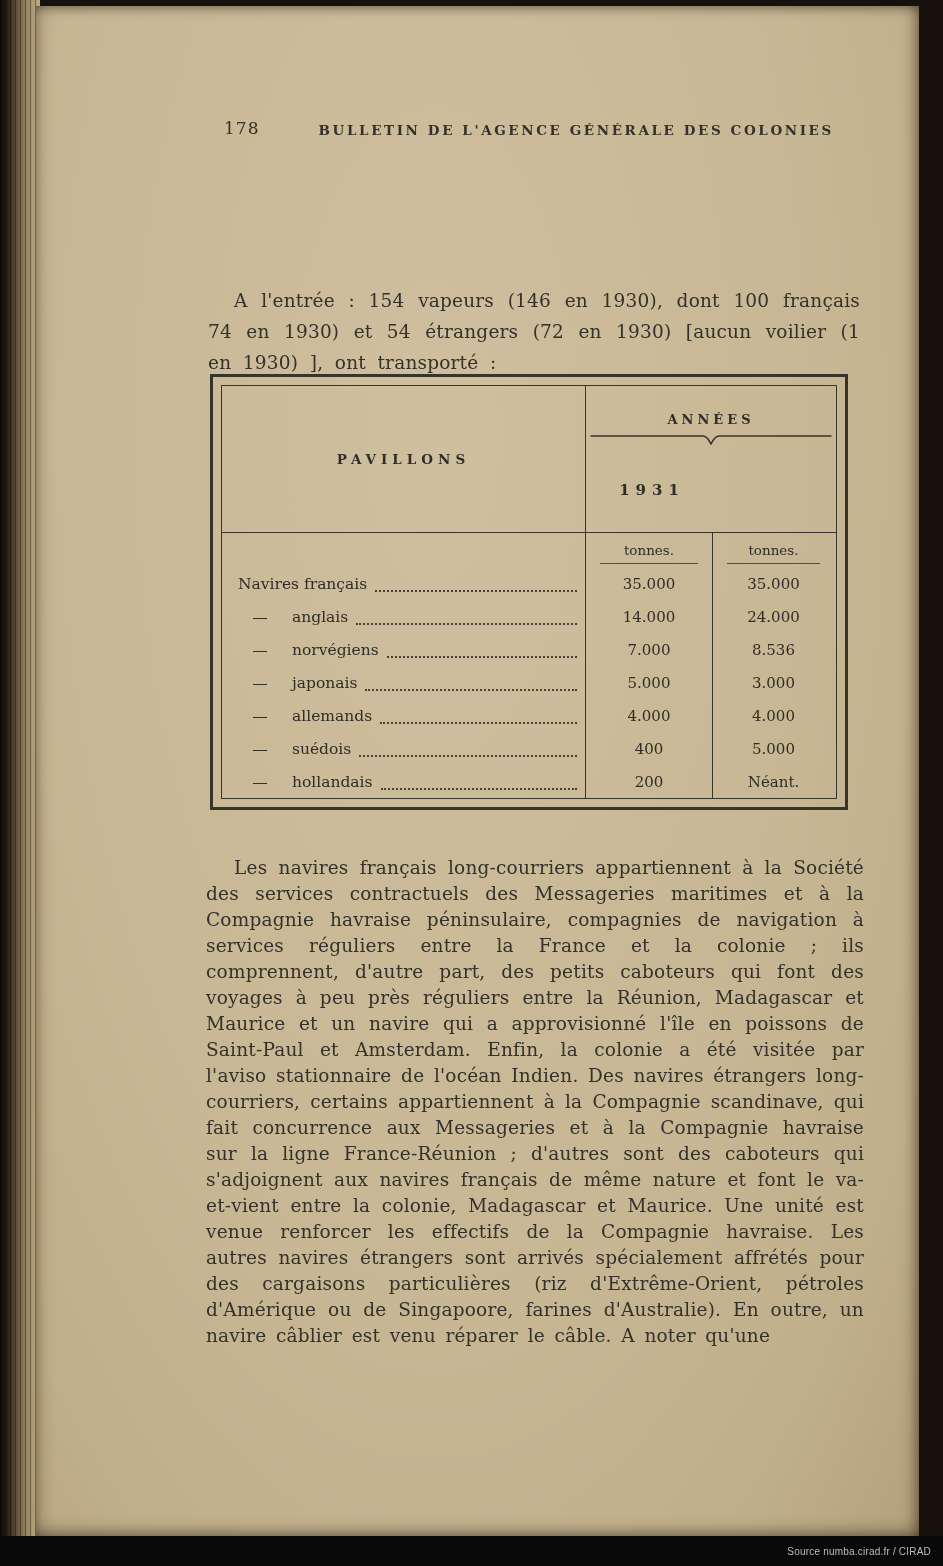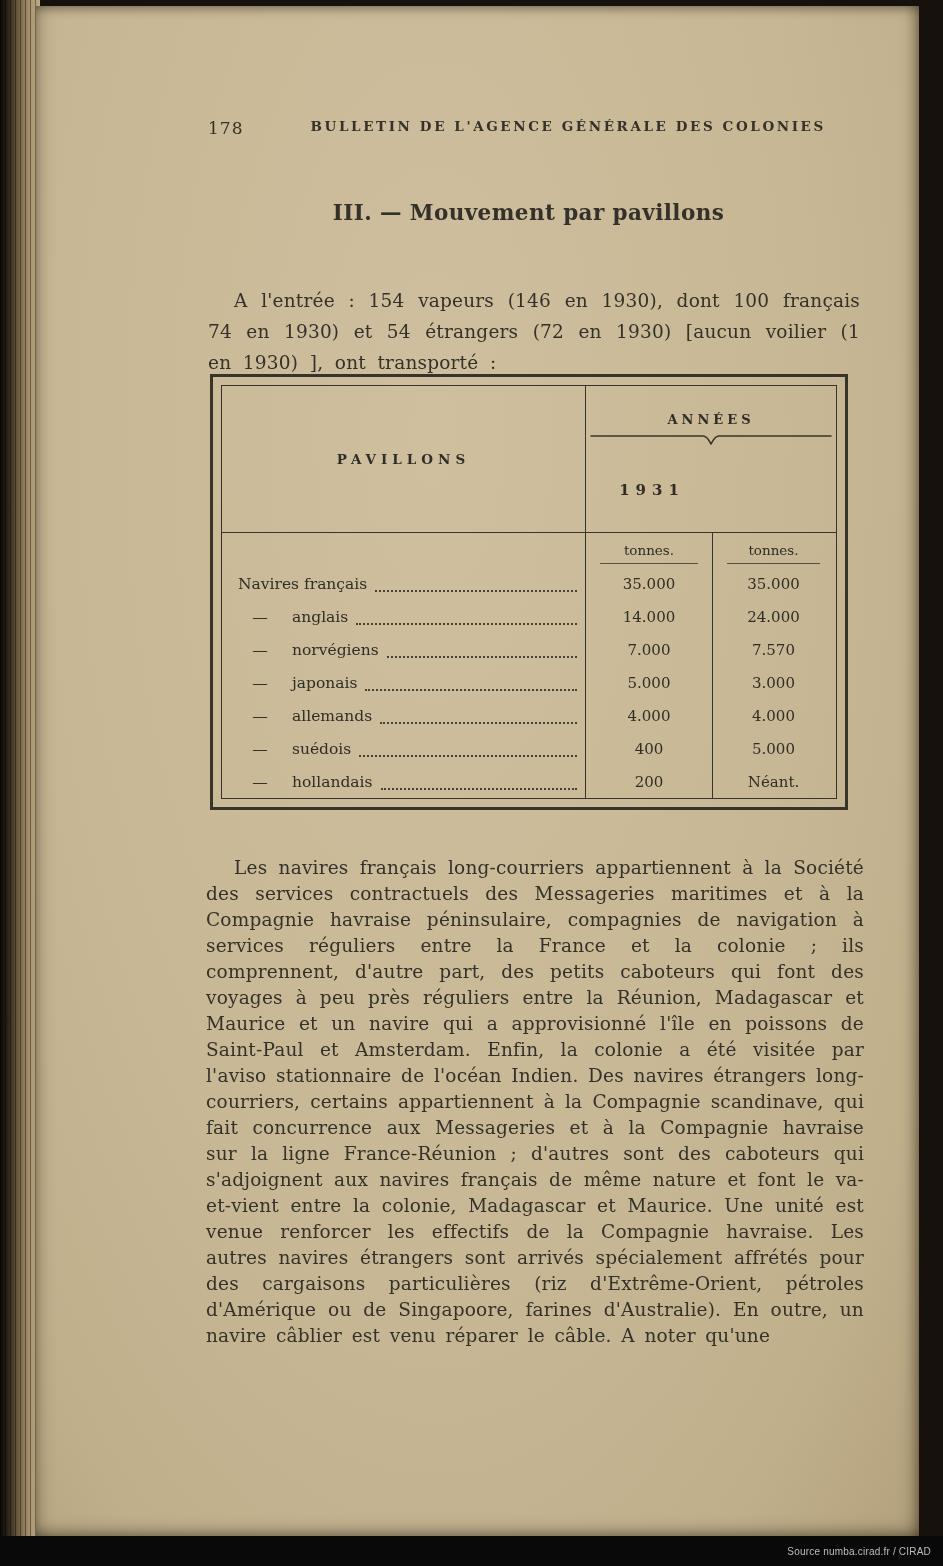--- a/index.html
+++ b/index.html
@@ -20,22 +20,22 @@
     background:radial-gradient(ellipse at 45% 28%, #cfbf9f 0%, #c8b794 55%, #c0af8b 82%, #b3a17c 100%);
     box-shadow:
       inset -10px 0 16px -8px rgba(35,25,10,.6),
       inset 0 10px 14px -10px rgba(0,0,0,.45),
       inset 0 -14px 18px -12px rgba(0,0,0,.4),
       inset 12px 0 18px -12px rgba(40,28,12,.45);
     color:#33312a;
   }
   
   .runhead{
-    position:absolute;left:172px;right:70px;top:112px;
-    display:flex;align-items:flex-start;gap:44px;
+    position:absolute;left:188px;right:70px;top:112px;
+    display:flex;align-items:flex-end;gap:44px;
   }
   .pageno{font-size:17px;letter-spacing:1px;}
   .runtitle{
     flex:1;text-align:center;font-size:13.5px;font-weight:600;
     letter-spacing:2.6px;white-space:nowrap;
   }
   
   .sectitle{
     position:absolute;left:172px;right:70px;top:194px;text-align:center;
     font-size:21.5px;font-weight:700;letter-spacing:.4px;
@@ -112,21 +112,20 @@
 
 <div class="page-edges"></div>
 
 <div class="paper">
 
   <div class="runhead">
     <span class="pageno">178</span>
     <span class="runtitle">BULLETIN DE L'AGENCE GÉNÉRALE DES COLONIES</span>
   </div>
 
-  <div class="sectitle">III. — Mouvement par pavillons</div>
 
   <p class="intro">A l'entrée : 154 vapeurs (146 en 1930), dont 100 français 74 en 1930) et 54 étrangers (72 en 1930) [aucun voilier (1 en 1930) ], ont transporté :</p>
 
   <div class="tbl-outer">
     <div class="tbl-inner">
 
       <div class="thead">
         <div class="col-label head-pav">
           <span>PAVILLONS</span>
         </div>
@@ -171,21 +170,21 @@
           <div class="col-val v30 cell-val">24.000</div>
         </div>
 
         <div class="trow">
           <div class="col-label cell-label">
             <span class="dash">—</span>
             <span>norvégiens</span>
             <span class="leader"></span>
           </div>
           <div class="col-val cell-val">7.000</div>
-          <div class="col-val v30 cell-val">7.570</div>
+          <div class="col-val v30 cell-val">8.536</div>
         </div>
 
         <div class="trow">
           <div class="col-label cell-label">
             <span class="dash">—</span>
             <span>japonais</span>
             <span class="leader"></span>
           </div>
           <div class="col-val cell-val">5.000</div>
           <div class="col-val v30 cell-val">3.000</div>

